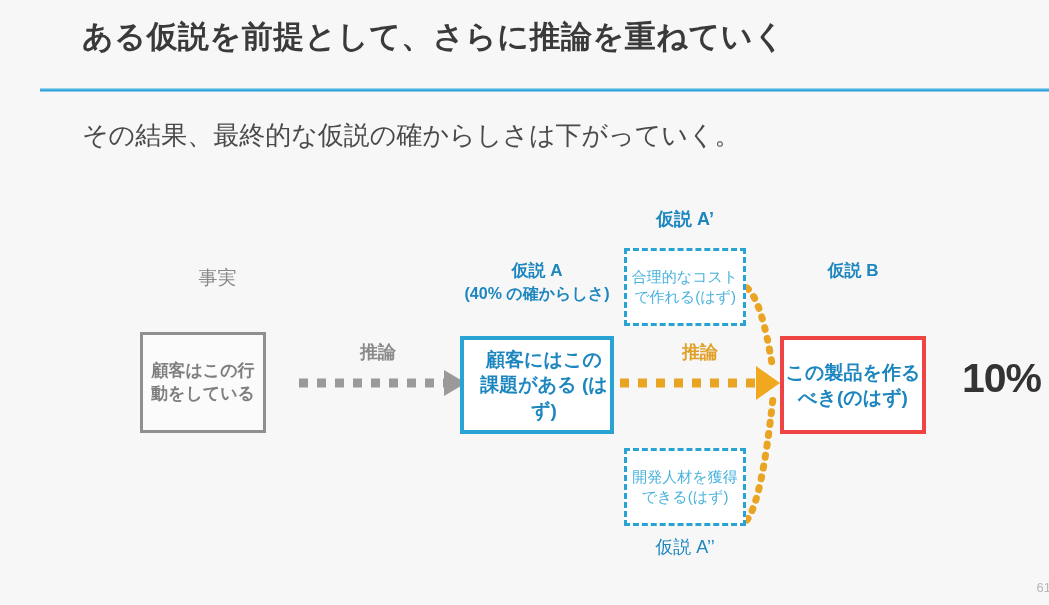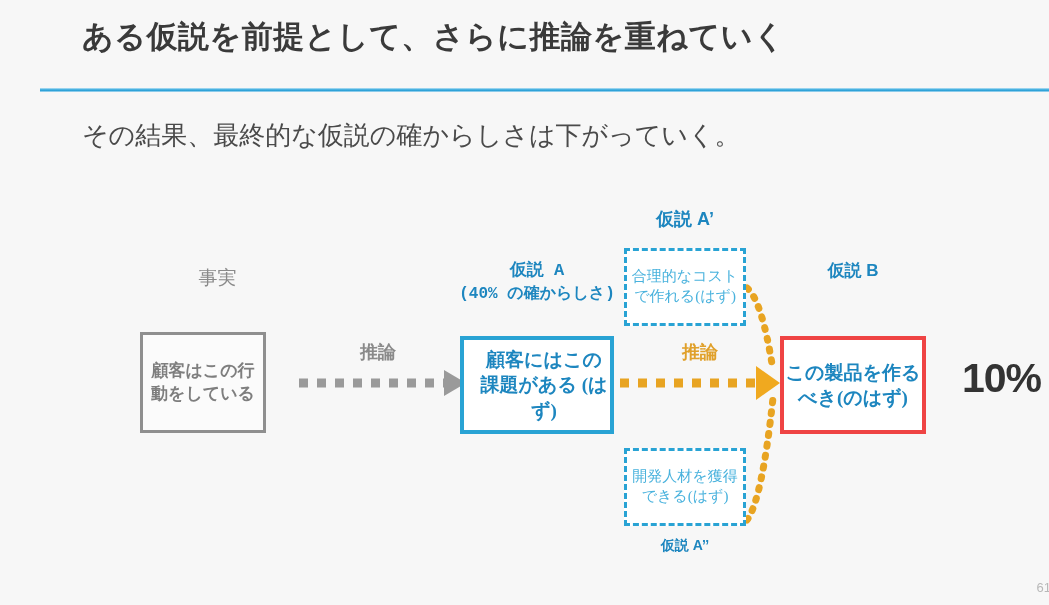--- a/index.html
+++ b/index.html
@@ -70,21 +70,20 @@
 
   
   .node {
     position: absolute;
     box-sizing: border-box;
     display: flex;
     align-items: center;
     justify-content: center;
     text-align: center;
     line-height: 1.32;
-    font-family: Liberation Serif, serif;
   }
 
   .node-fact {
     left: 100px;
     top: 332px;
     width: 126px;
     height: 101px;
     border: 3px solid #8f8f8f;
     background: #fbfbfb;
     color: #7e7e7e;
@@ -144,21 +143,20 @@
     color: #8a8a8a;
     font-weight: normal;
   }
   .lbl-a {
     left: 380px;
     top: 260px;
     width: 234px;
     font-size: 17px;
     color: #1d86bf;
     font-weight: bold;
-    font-family: Liberation Mono, monospace;
   }
   .lbl-b {
     left: 700px;
     top: 260px;
     width: 226px;
     font-size: 17px;
     color: #1d86bf;
     font-weight: bold;
   }
   .lbl-ap {
@@ -166,23 +164,23 @@
     top: 208px;
     width: 150px;
     font-size: 18px;
     color: #1d86bf;
     font-weight: bold;
   }
   .lbl-app {
     left: 570px;
     top: 536px;
     width: 150px;
-    font-size: 14px;
-    color: #1d86bf;
-    font-weight: bold;
+    font-size: 18px;
+    color: #1d86bf;
+    font-weight: normal;
   }
   .lbl-infer1 {
     left: 268px;
     top: 341px;
     width: 140px;
     font-size: 18px;
     color: #8a8a8a;
     font-weight: bold;
   }
   .lbl-infer2 {

